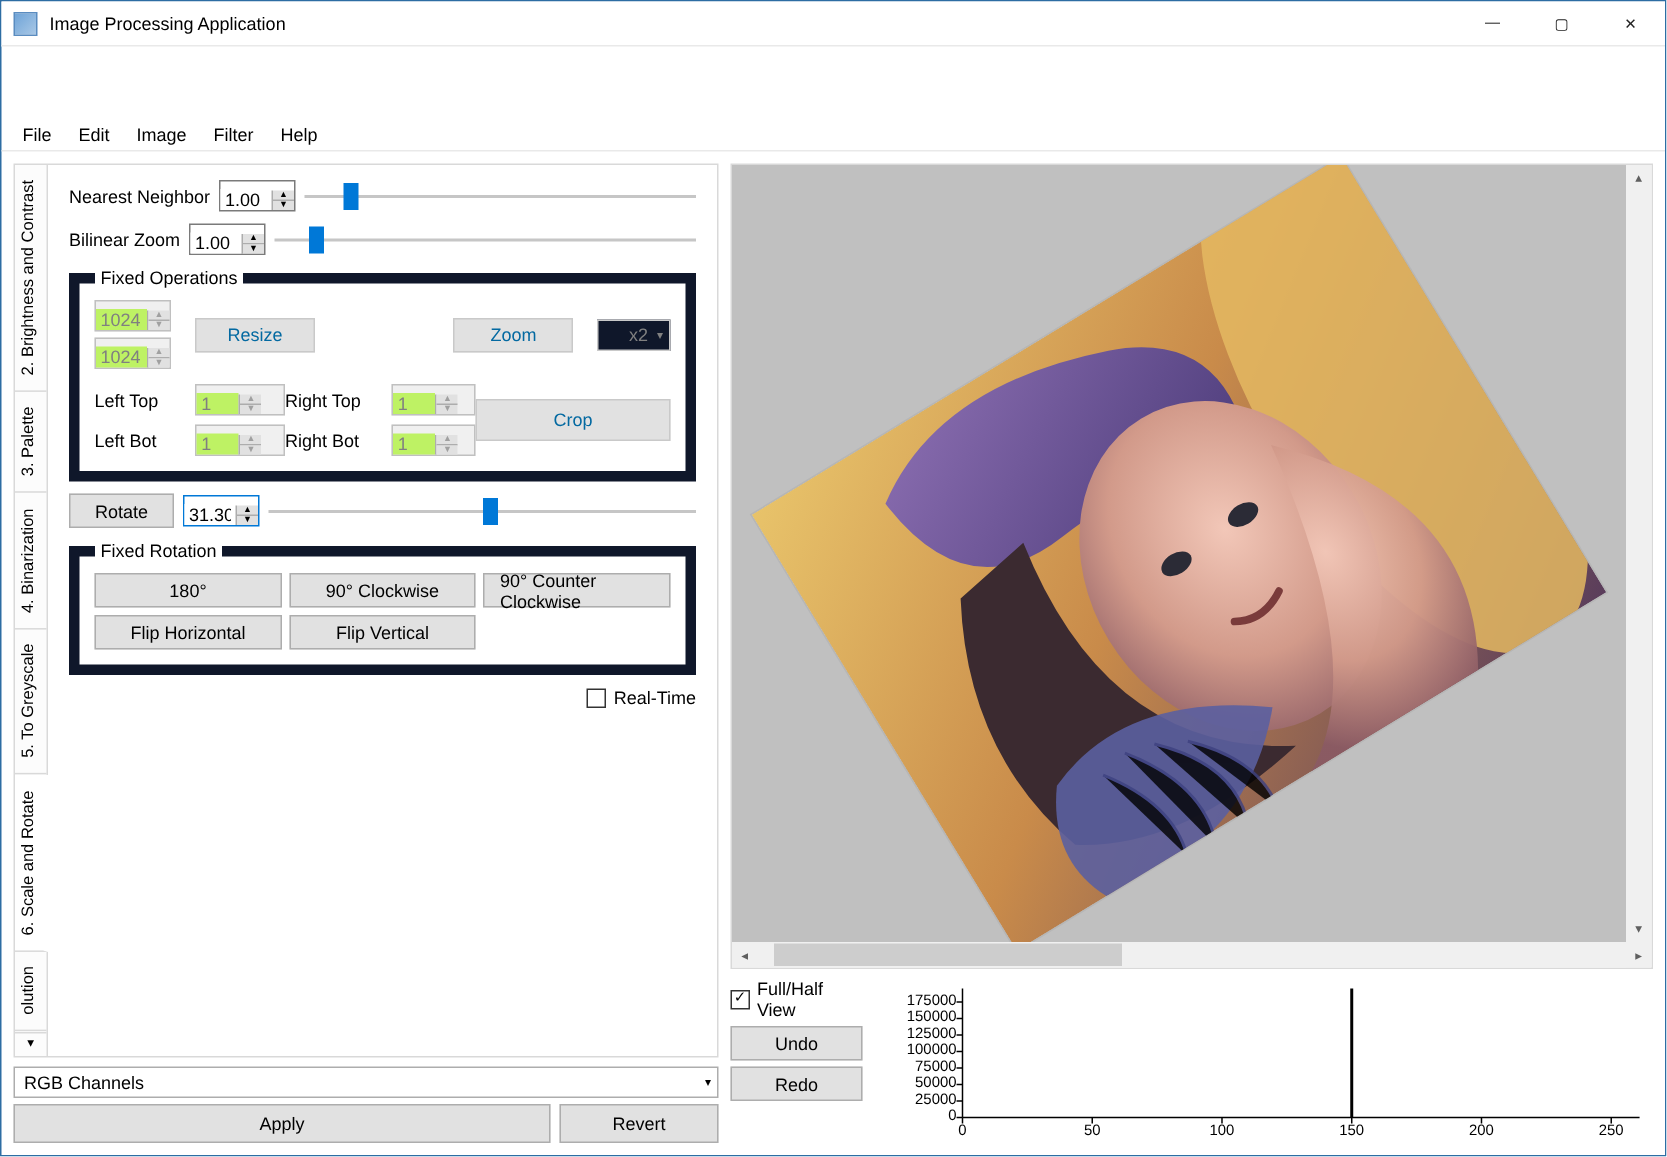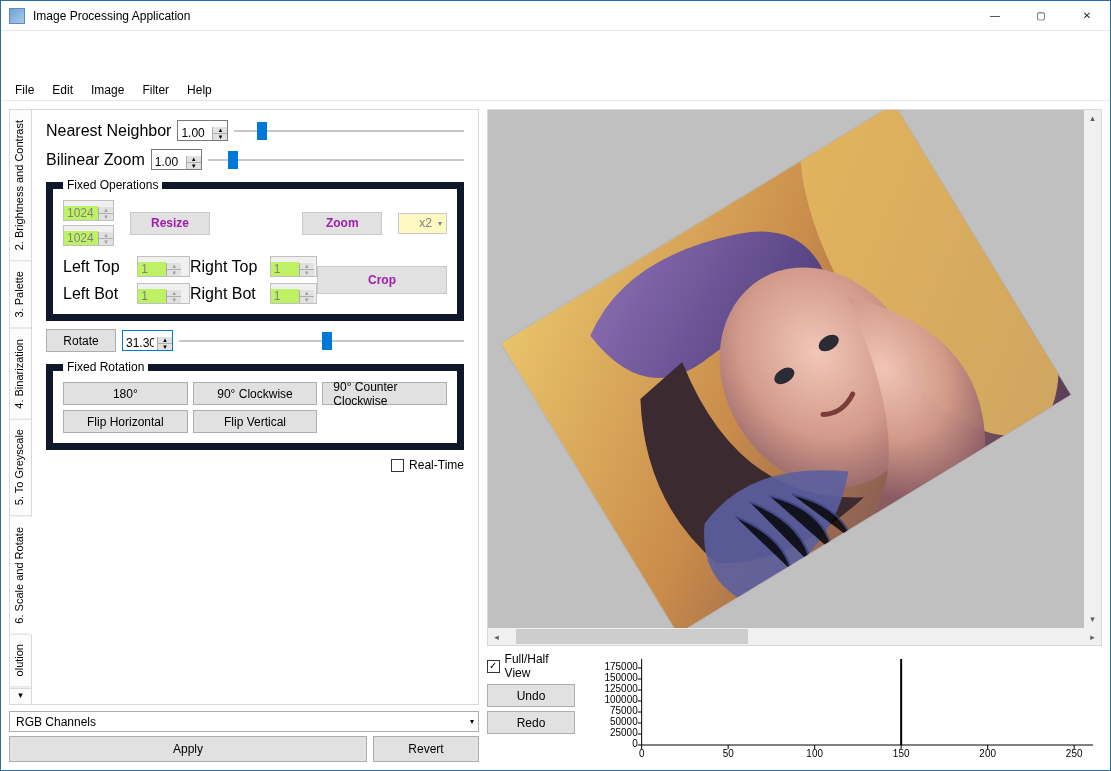--- a/index.html
+++ b/index.html
@@ -17,43 +17,43 @@
   
   .left { width:470px; display:flex; flex-direction:column; }
   .tabhost { flex:1; display:flex; border:1px solid #d9d9d9; position:relative; overflow:hidden; }
   .tabs { width:22px; background:#fcfcfc; border-right:1px solid #d9d9d9; display:flex; flex-direction:column-reverse; justify-content:flex-end; }
   .tab { writing-mode: vertical-rl; transform:rotate(180deg); padding:10px 3px; font-size:11px; border-top:1px solid #d9d9d9; text-align:center; white-space:nowrap; cursor:default; }
   .tab.active { background:#fff; border-left:3px solid #fff; margin-right:-1px; }
   .tab.scroll { writing-mode:horizontal-tb; transform:none; padding:2px 0; font-size:9px; line-height:1; text-align:center; }
   .tabcontent { flex:1; padding:10px 14px; display:flex; flex-direction:column; gap:8px; background:#fff; overflow:auto; }
 
   .row { display:flex; align-items:center; gap:6px; }
-  .label { font-size:16px; }
+  .label { font-size:12px; }
   .spinner { display:flex; align-items:flex-end; border:1px solid #7a7a7a; height:21px; }
   .spinner input { width:34px; border:none; padding:0 3px; font-size:12px; outline:none; }
   .spinner.disabled { border-color:#c0c0c0; background:#f0f0f0; }
   .spinner.disabled input { color:#808080; background:#bef264; }
   .spinner .btns { width:15px; display:flex; flex-direction:column; border-left:1px solid #adadad; }
   .spinner .btns div { flex:1; display:flex; align-items:center; justify-content:center; font-size:6px; line-height:1; background:#e1e1e1; }
   .spinner .btns div:first-child { border-bottom:1px solid #adadad; }
   .spinner.disabled .btns div { color:#a0a0a0; }
 
   .slider { flex:1; height:20px; position:relative; }
   .slider .track { position:absolute; left:0; right:0; top:50%; height:2px; background:#c6c6c6; transform:translateY(-50%); }
   .slider .thumb { position:absolute; top:50%; width:10px; height:18px; background:#0078d7; transform:translate(-50%,-50%); }
 
   fieldset { border:7px solid #0f172a; padding:8px 10px 10px 10px; margin:0; }
   legend { font-size:12px; padding:0 4px; }
 
   .button { display:inline-flex; align-items:center; justify-content:center; background:#e1e1e1; border:1px solid #adadad; padding:0 10px; height:23px; font-size:12px; cursor:default; }
-  .button.disabled { color:#a21caf; border-color:#c9c9c9;font-weight:bold; }
+  .button.disabled { color:#0369a1; border-color:#c9c9c9; }
   .button.wide { width:100%; }
 
   .dropdown { height:21px; border:1px solid #adadad; display:flex; align-items:center; padding:0 4px 0 6px; font-size:12px; }
-  .dropdown.disabled { background:#fef9c3; color:#808080; border-color:#c9c9c9;padding-left:20px; }
+  .dropdown.disabled { background:#0f172a; color:#808080; border-color:#c9c9c9;padding-left:20px; }
   .dropdown .arrow { margin-left:6px; font-size:8px; }
 
   .checkbox { display:flex; align-items:center; gap:5px; }
   .checkbox .box { width:13px; height:13px; border:1px solid #333; display:flex; align-items:center; justify-content:center; font-size:10px; line-height:1; }
 
   .bottomctrls { margin-top:6px; display:flex; flex-direction:column; gap:4px; }
 
   
   .right { flex:1; display:flex; flex-direction:column; gap:6px; }
   .canvaswrap { flex:1; display:flex; flex-direction:column; border:1px solid #d9d9d9; background:#fff; }

